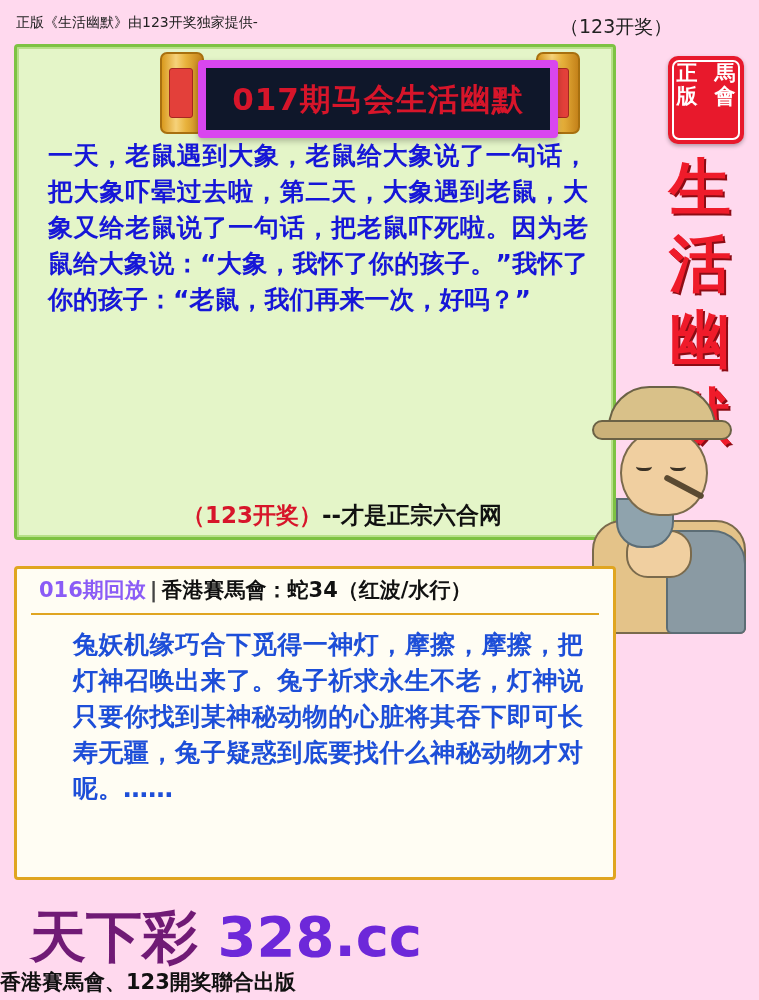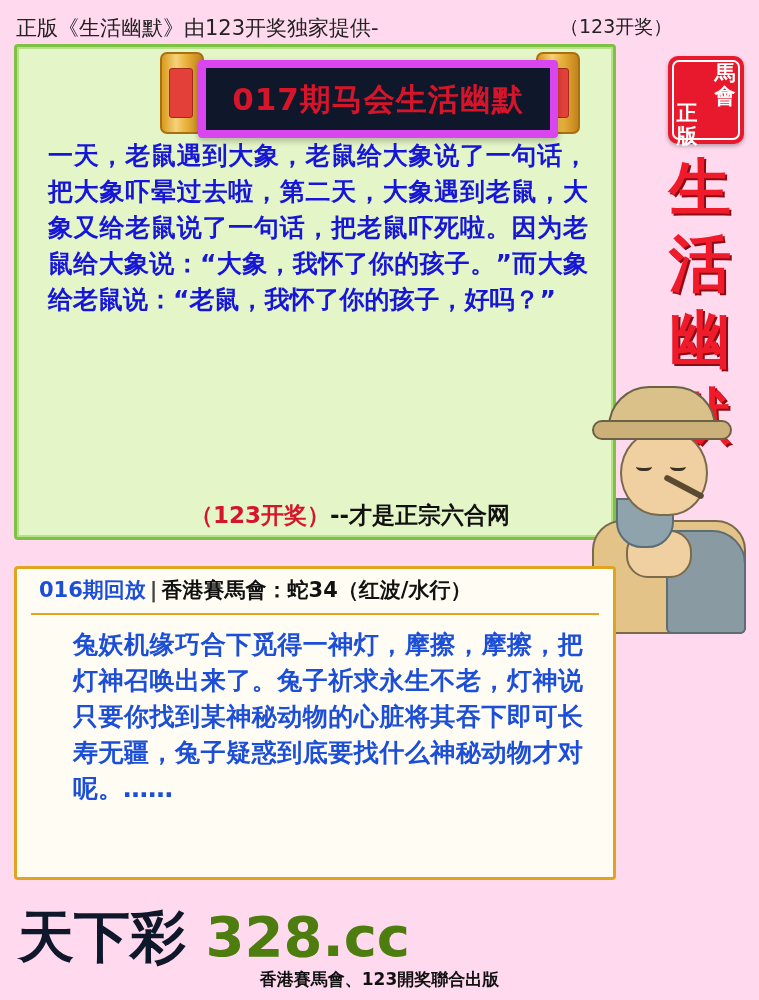--- a/index.html
+++ b/index.html
@@ -20,21 +20,21 @@
     position: absolute;
     top: 10px;
     left: 0;
     width: 759px;
     height: 30px;
   }
   .top-left-text {
     position: absolute;
     left: 16px;
     top: 4px;
-    font-size: 21px;
+    font-size: 14px;
     color: #222;
     font-family: "DejaVu Sans", sans-serif;
     white-space: nowrap;
   }
   .top-right-text {
     position: absolute;
     left: 560px;
     top: 4px;
     font-size: 19px;
     color: #222;
@@ -129,21 +129,20 @@
   .green-caption {
     position: absolute;
     left: 0;
     top: 500px;
     width: 684px;
     text-align: center;
     font-size: 23px;
     color: #1f1fd2;
     font-weight: bold;
     font-family: "DejaVu Sans", sans-serif;
-    margin-left: 8px;
   }
   .green-caption .red { color: #d7152a; }
   .green-caption .black { color: #111; }
 
   
   .stamp {
     position: absolute;
     left: 668px;
     top: 56px;
     width: 76px;
@@ -165,21 +164,21 @@
     position: absolute;
     top: 6px;
     font-size: 21px;
     font-weight: bold;
     color: #fff;
     line-height: 23px;
     font-family: "DejaVu Sans", sans-serif;
     width: 26px;
     text-align: center;
   }
-  .stamp-col.c1 { left: 6px; margin-top: 40px; }
+  .stamp-col.c1 { left: 6px; }
   .stamp-col.c2 { left: 44px; }
 
   
   .vtitle {
     position: absolute;
     left: 648px;
     top: 150px;
     width: 104px;
     font-size: 62px;
     font-weight: bold;
@@ -308,21 +307,21 @@
     height: 42px;
     line-height: 42px;
     font-size: 21px;
     font-weight: bold;
     font-family: "DejaVu Sans", sans-serif;
     color: #111;
     padding-left: 22px;
     box-sizing: border-box;
     white-space: nowrap;
   }
-  .lower-head .red { color: #1d4ed8; text-align: center; }
+  .lower-head .red { color: #8b5cf6; text-align: center; }
   .lower-head .sep { color: #444; margin: 0 4px; }
   .lower-divider {
     position: absolute;
     left: 14px;
     top: 44px;
     width: 568px;
     height: 2px;
     background: #e0a520;
   }
   .lower-text {
@@ -341,31 +340,31 @@
   
   .watermark {
     position: absolute;
     left: 18px;
     top: 900px;
     font-size: 56px;
     font-weight: bold;
     font-family: "DejaVu Sans", sans-serif;
     white-space: nowrap;
   }
-  .watermark .wm-red { color: #0f172a; }
-  .watermark .wm-green { color: #4d7c0f; }
+  .watermark .wm-red { color: #701a75; margin-left: 12px; }
+  .watermark .wm-green { color: #6d28d9; }
 
   
   .footer {
     position: absolute;
     left: 0;
     top: 968px;
     width: 759px;
-    text-align: center;
-    font-size: 17px;
+    text-align: left;
+    font-size: 21px;
     font-weight: bold;
     color: #111;
     font-family: "DejaVu Sans", sans-serif;
   }
 </style>
 </head>
 <body>
 
 <div class="top-bar">
   <div class="top-left-text">正版《生活幽默》由123开奖独家提供-</div>
@@ -379,21 +378,21 @@
       <div class="knot"></div>
     </div>
   <div class="scroll-roll right">
       <div class="knot"></div>
     </div>
   <div class="scroll-body">
     <div class="scroll-title">017期马会生活幽默</div>
   </div>
 </div>
 
-<div class="joke-text">一天，老鼠遇到大象，老鼠给大象说了一句话，把大象吓晕过去啦，第二天，大象遇到老鼠，大象又给老鼠说了一句话，把老鼠吓死啦。因为老鼠给大象说：“大象，我怀了你的孩子。”而大象给老鼠说：“老鼠，我怀了你的孩子，好吗？”</div>
+<div class="joke-text">一天，老鼠遇到大象，老鼠给大象说了一句话，把大象吓晕过去啦，第二天，大象遇到老鼠，大象又给老鼠说了一句话，把老鼠吓死啦。因为老鼠给大象说：“大象，我怀了你的孩子。”我怀了你的孩子：“老鼠，我们再来一次，好吗？”</div>
 
 <div class="green-caption">
   <span class="red">（123开奖）</span><span class="black">--才是正宗六合</span><span class="black">网</span>
 </div>
 
 <div class="stamp">
   <div class="stamp-inner"></div>
   <div class="stamp-col c1">正版</div>
   <div class="stamp-col c2">馬會</div>
 </div>

